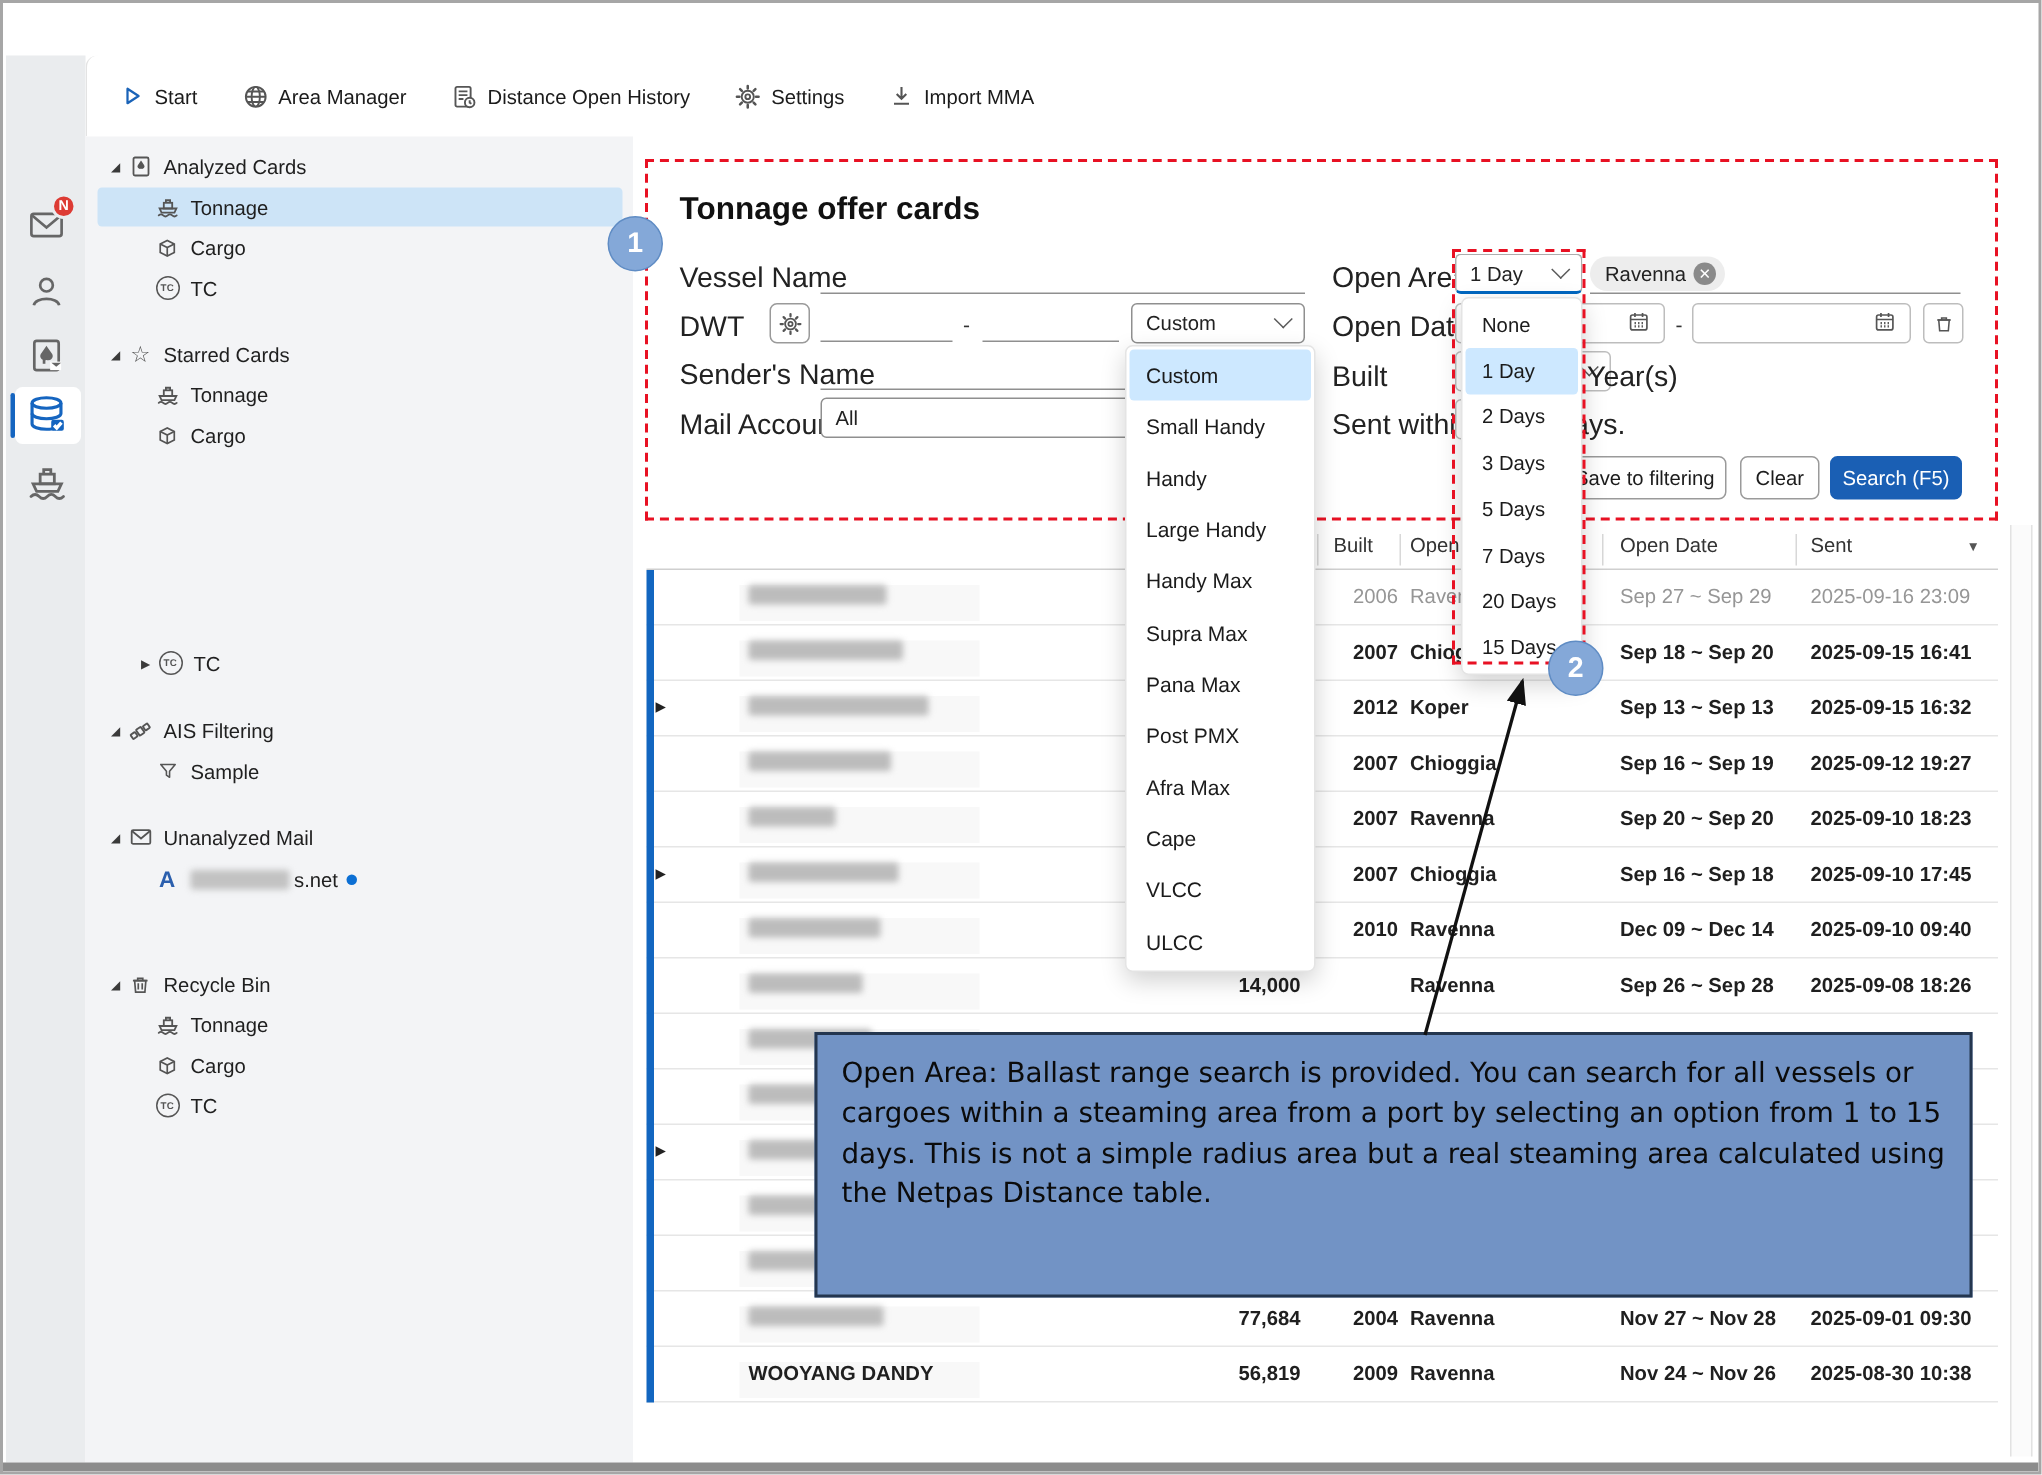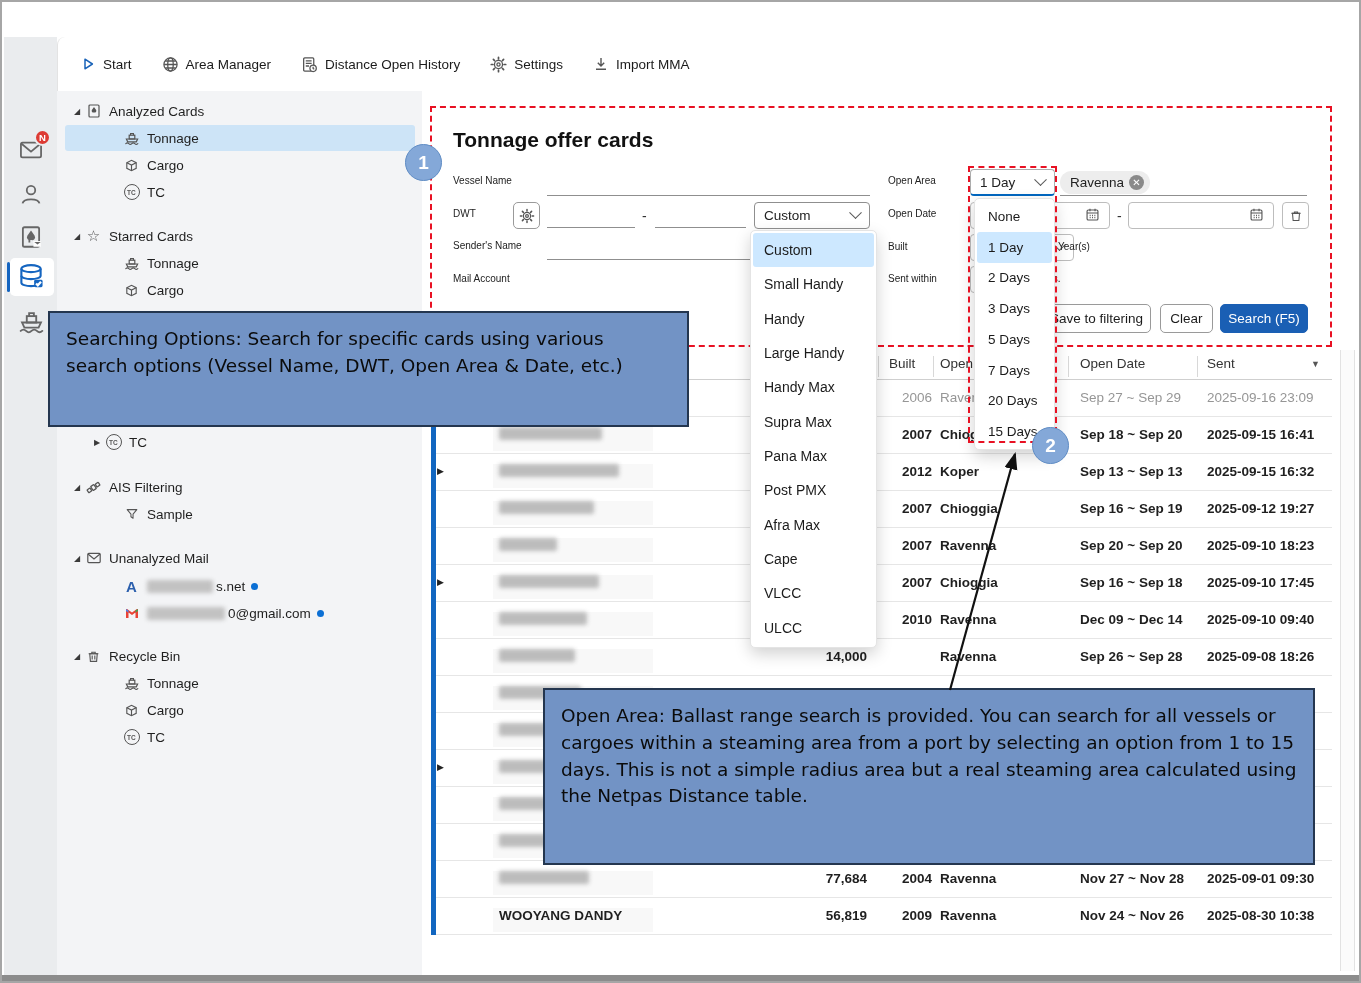--- a/index.html
+++ b/index.html
@@ -34,31 +34,31 @@
   .nbadge { position:absolute; left:30px; top:92px; width:17px; height:17px; border-radius:50%;
     background:#dd3b34; color:#fff; font-size:9.5px; font-weight:bold; display:flex; align-items:center; justify-content:center; border:2px solid #eaecee;}
   
   .treepanel { position:absolute; left:55px; top:89px; width:365px; bottom:6px; background:#f3f4f6; }
   .trow { position:absolute; left:8px; width:350px; height:26px; display:flex; align-items:center;
     font-size:13.5px; color:#1f1f1f; border-radius:3px; }
   .trow.sel { background:#cde4f7; }
   .texp { width:12px; font-size:8px; color:#3a3a3a; text-align:center; flex:0 0 auto; }
   .tico { width:17px; height:17px; margin:0 7px 0 2px; flex:0 0 auto; display:flex; align-items:center; justify-content:center; }
   .ind1 { padding-left:6px; }   
-  .ind2 { padding-left:56px;text-align:center; }  
+  .ind2 { padding-left:36px;text-align:center; }  
   .ind2e { padding-left:26px; } 
   .tc-circle { width:16px; height:16px; border-radius:50%; border:1.2px solid #555; color:#555;
     font-size:6.5px; font-weight:bold; display:flex; align-items:center; justify-content:center; letter-spacing:.2px;}
   .blur-sm { display:inline-block; height:13px; background:#c2c2c2; filter:blur(2px); border-radius:2px; margin-right:3px;}
   .bluedot { width:7px; height:7px; border-radius:50%; background:#0b6fd4; margin-left:6px; flex:0 0 auto;}
   .a-logo { color:#2b5fad; font-weight:bold; font-size:15px; }
   
   .main { position:absolute; left:420px; top:89px; right:2px; bottom:6px; background:#fff; }
   .heading { position:absolute; left:451px; top:126px; font-size:21px; font-weight:bold; color:#111; }
-  .flabel { position:absolute; font-size:10px; color:#222; }
+  .flabel { position:absolute; font-size:19px; color:#222; }
   .uline { position:absolute; border-bottom:1px solid #8f8f8f; }
   .boxinput { position:absolute; border:1px solid #8f8f8f; border-radius:4px; background:#fff;
     font-size:13.5px; color:#222; display:flex; align-items:center; padding:0 9px; }
   .boxinput.lite { border-color:#bdbdbd; }
   .chev { margin-left:auto; width:9px; height:9px; border-right:1.4px solid #5a5a5a; border-bottom:1.4px solid #5a5a5a;
     transform:rotate(45deg) translate(-2px,-2px); }
   .gearbtn { position:absolute; width:27px; height:27px; border:1px solid #9a9a9a; border-radius:5px; background:#fff;
     display:flex; align-items:center; justify-content:center; }
   .dashsep { position:absolute; font-size:14px; color:#333; }
   .tag { position:absolute; background:#ededed; border-radius:12px; height:23px; display:flex; align-items:center;
@@ -306,32 +306,20 @@
       <span>Unanalyzed Mail</span>
     </div>
     <div class="trow ind2" style="top:482px">
       <span class="tico">
           <span class="a-logo">A</span>
         </span>
       <span class="blur-sm" style="width:66px"></span>
       <span>s.net</span>
       <span class="bluedot"></span>
     </div>
-    <div class="trow ind2" style="top:509px">
-      <span class="tico">
-          <svg width="16" height="16" viewBox="0 0 16 16">
-            <path fill="#ea4335" d="M2 13h2.5V7.4L8 9.9l3.5-2.5V13H14V3.9h-1.1L8 7.6 3.1 3.9H2z"></path>
-            <path fill="#4285f4" d="M2 3.9v2l2.5 1.8V5.5z" opacity=".9"></path>
-            <path fill="#34a853" d="M14 3.9v2l-2.5 1.8V5.5z" opacity=".9"></path>
-          </svg>
-        </span>
-      <span class="blur-sm" style="width:78px"></span>
-      <span>0@gmail.com</span>
-      <span class="bluedot"></span>
-    </div>
 
     <div class="trow ind1" style="top:552px">
       <span class="texp">◢</span>
       <span class="tico">
           <svg class="ic" width="15" height="15" viewBox="0 0 16 16">
             <path d="M4 5h8l-.7 8.2H4.7z"></path>
             <path d="M2.8 5h10.4M6.2 5V3.4h3.6V5M6.6 7v4.3M9.4 7v4.3"></path>
           </svg>
         </span>
       <span>Recycle Bin</span>
@@ -386,20 +374,23 @@
   <div class="uline" style="left:653px;top:200px;width:91px;height:26px"></div>
   <div class="boxinput" style="left:752px;top:200px;width:116px;height:27px">
     <span>Custom</span>
     <span class="chev"></span>
   </div>
 
   <span class="flabel" style="left:451px;top:238px">Sender's Name</span>
   <div class="uline" style="left:545px;top:232px;width:323px;height:26px"></div>
 
   <span class="flabel" style="left:451px;top:271px">Mail Account</span>
+  <div class="boxinput" style="left:545px;top:263px;width:323px;height:27px">
+    <span>All</span>
+  </div>
 
   <span class="flabel" style="left:886px;top:173px">Open Area</span>
   <div class="boxinput" style="left:968px;top:167px;width:85px;height:27px;border-color:#adadad;border-bottom:2px solid #0067c0">
     <span>1 Day</span>
     <span class="chev"></span>
   </div>
   <div class="uline" style="left:1058px;top:168px;width:247px;height:26px"></div>
   <div class="tag" style="left:1058px;top:169px">
     <span>Ravenna</span>
     <span class="tagx">✕</span>
@@ -690,21 +681,20 @@
         <span>20 Days</span>
       </div>
       <div class="opt">
         <span>15 Days</span>
       </div>
     </div>
 
   <div class="redbox" style="left:428px;top:104px;width:902px;height:241px"></div>
   <div class="redbox small" style="left:966px;top:164px;width:89px;height:277px"></div>
 
-  <div class="callout" style="left:46px;top:309px;width:641px;height:116px">Searching Options: Search for specific cards using various search options (Vessel Name, DWT, Open Area &amp; Date, etc.)</div>
   <div class="callout" style="left:541px;top:686px;width:772px;height:177px">Open Area: Ballast range search is provided. You can search for all vessels or cargoes within a steaming area from a port by selecting an option from 1 to 15 days. This is not a simple radius area but a real steaming area calculated using the Netpas Distance table.</div>
 
   <svg class="arrowsvg" width="140" height="262" viewBox="0 0 140 262">
     <defs>
         <marker id="ah" markerWidth="9" markerHeight="8" refX="7" refY="3" orient="auto">
           <path d="M0 0L8 3L0 6z" fill="#111"></path>
         </marker>
       </defs>
     <line x1="23" y1="250" x2="88" y2="14" stroke="#111" stroke-width="2.2" marker-end="url(#ah)"></line>
   </svg>

